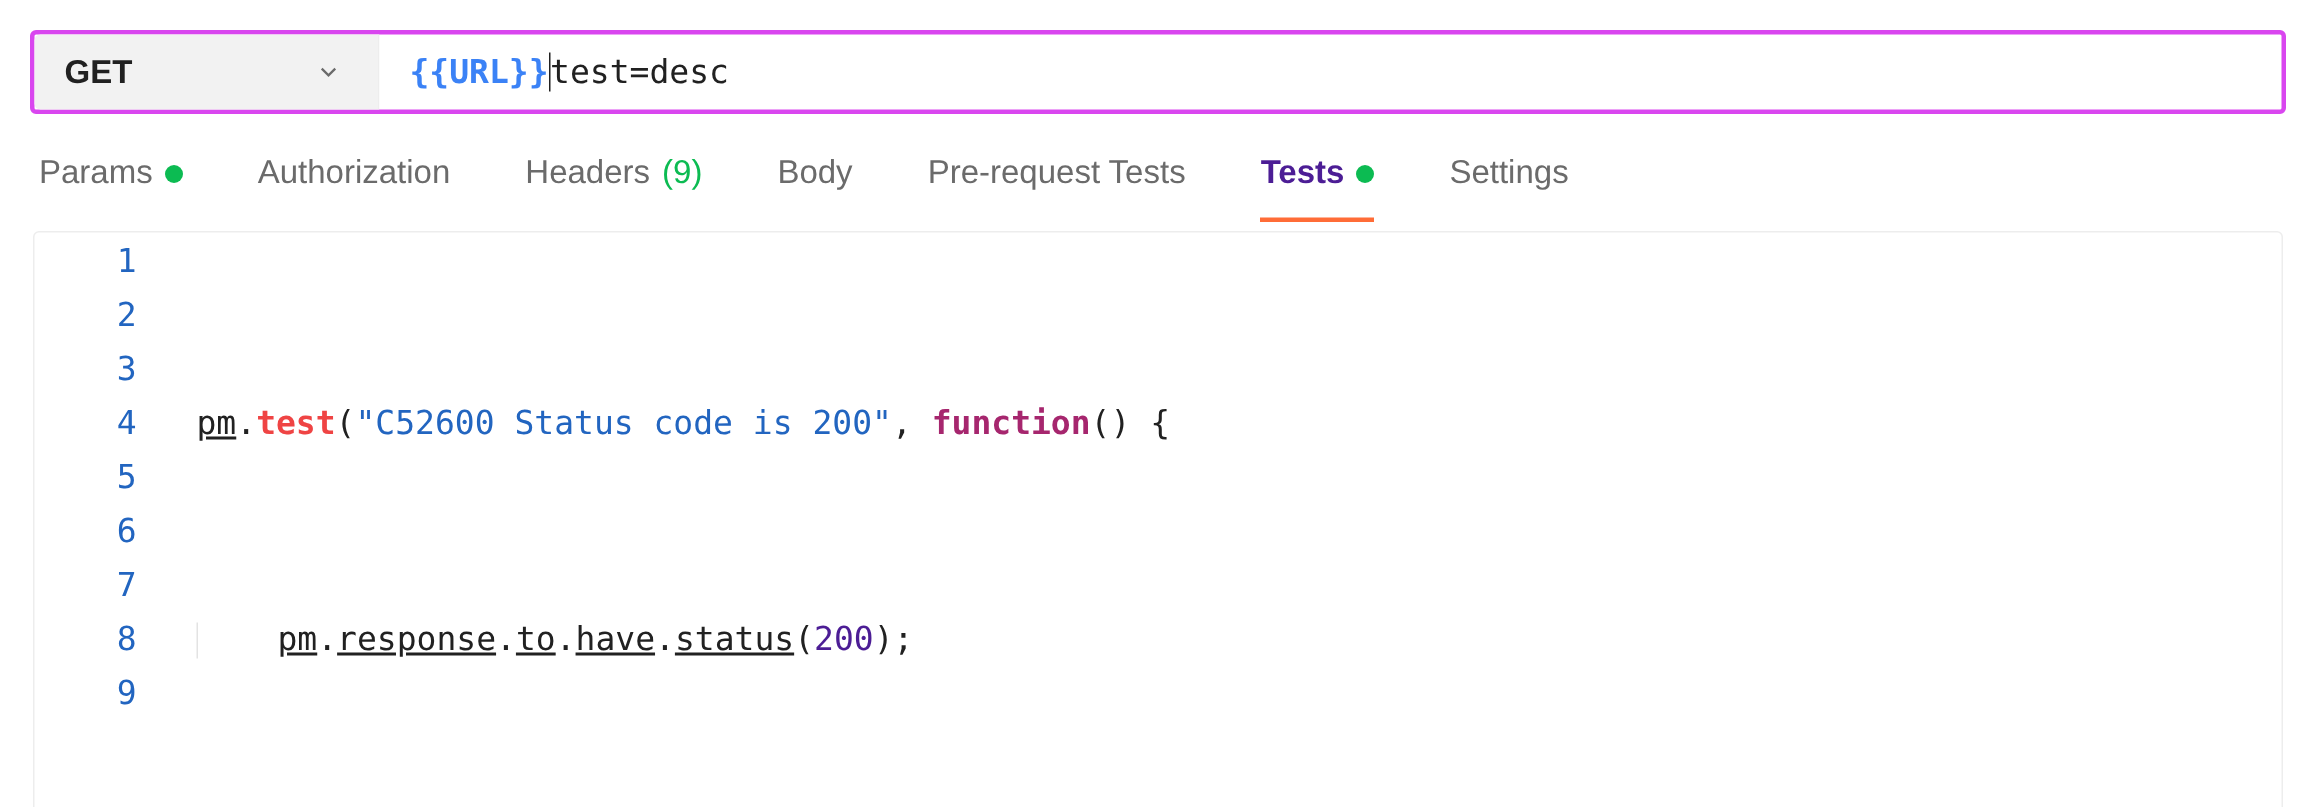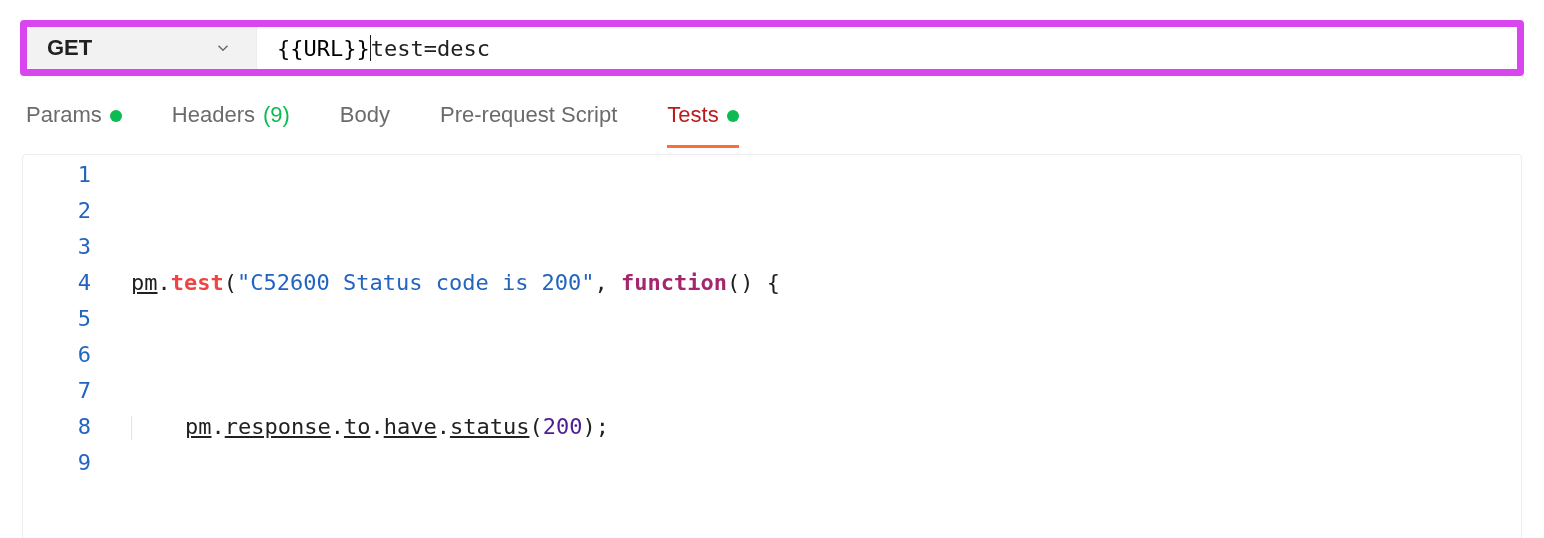--- a/index.html
+++ b/index.html
@@ -11,21 +11,21 @@
   }
   .wrapper {
     width: 1544px;
     height: 538px;
   }
   
   .urlbar {
     display: flex;
     align-items: stretch;
     margin: 20px 20px 0 20px;
-    border: 7px solid #d946ef;
+    border: 3px solid #d946ef;
     border-radius: 4px;
     background: #fff;
     height: 56px;
   }
   .method-select {
     display: flex;
     align-items: center;
     justify-content: space-between;
     width: 230px;
     padding: 0 24px 0 20px;
@@ -46,21 +46,21 @@
   }
   .url-input {
     flex: 1;
     display: flex;
     align-items: center;
     padding: 0 20px;
     font-size: 22px;
     font-family: ui-monospace, Menlo, Consolas, monospace;
     letter-spacing: 0;
   }
-  .url-var { color: #000000; }
+  .url-var { color: #3b82f6; font-weight: bold; }
   .url-rest { color: #212121; }
   .url-cursor {
     display: inline-block;
     width: 1px;
     height: 1.2em;
     background: #212121;
     vertical-align: middle;
   }
   
   .tabs {
@@ -74,21 +74,22 @@
   }
   .tab {
     position: relative;
     padding-bottom: 20px;
     cursor: pointer;
     display: flex;
     align-items: baseline;
     gap: 8px;
   }
   .tab.active {
-    color: #b91c1c;
+    color: #4c1d95;
+    font-weight: bold;
   }
   .tab.active::after {
     content: "";
     position: absolute;
     left: 0; right: 0; bottom: 0;
     height: 3px;
     background: #ff6c37;
   }
   .dot {
     display: inline-block;
@@ -158,32 +159,38 @@
         <span class="url-rest">test=desc</span>
     </div>
   </div>
 
   <div class="tabs">
     <div class="tab">
       <span>Params</span>
       <span class="dot"></span>
     </div>
     <div class="tab">
+      <span>Authorization</span>
+    </div>
+    <div class="tab">
       <span>Headers</span>
       <span class="paren">(9)</span>
     </div>
     <div class="tab">
       <span>Body</span>
     </div>
     <div class="tab">
-      <span>Pre-request Script</span>
+      <span>Pre-request Tests</span>
     </div>
     <div class="tab active">
       <span>Tests</span>
       <span class="dot"></span>
+    </div>
+    <div class="tab">
+      <span>Settings</span>
     </div>
   </div>
 
   <div class="editor-outer">
     <div class="editor">
       <div class="gutter">
         <div>1</div>
         <div>2</div>
         <div>3</div>
         <div>4</div>

